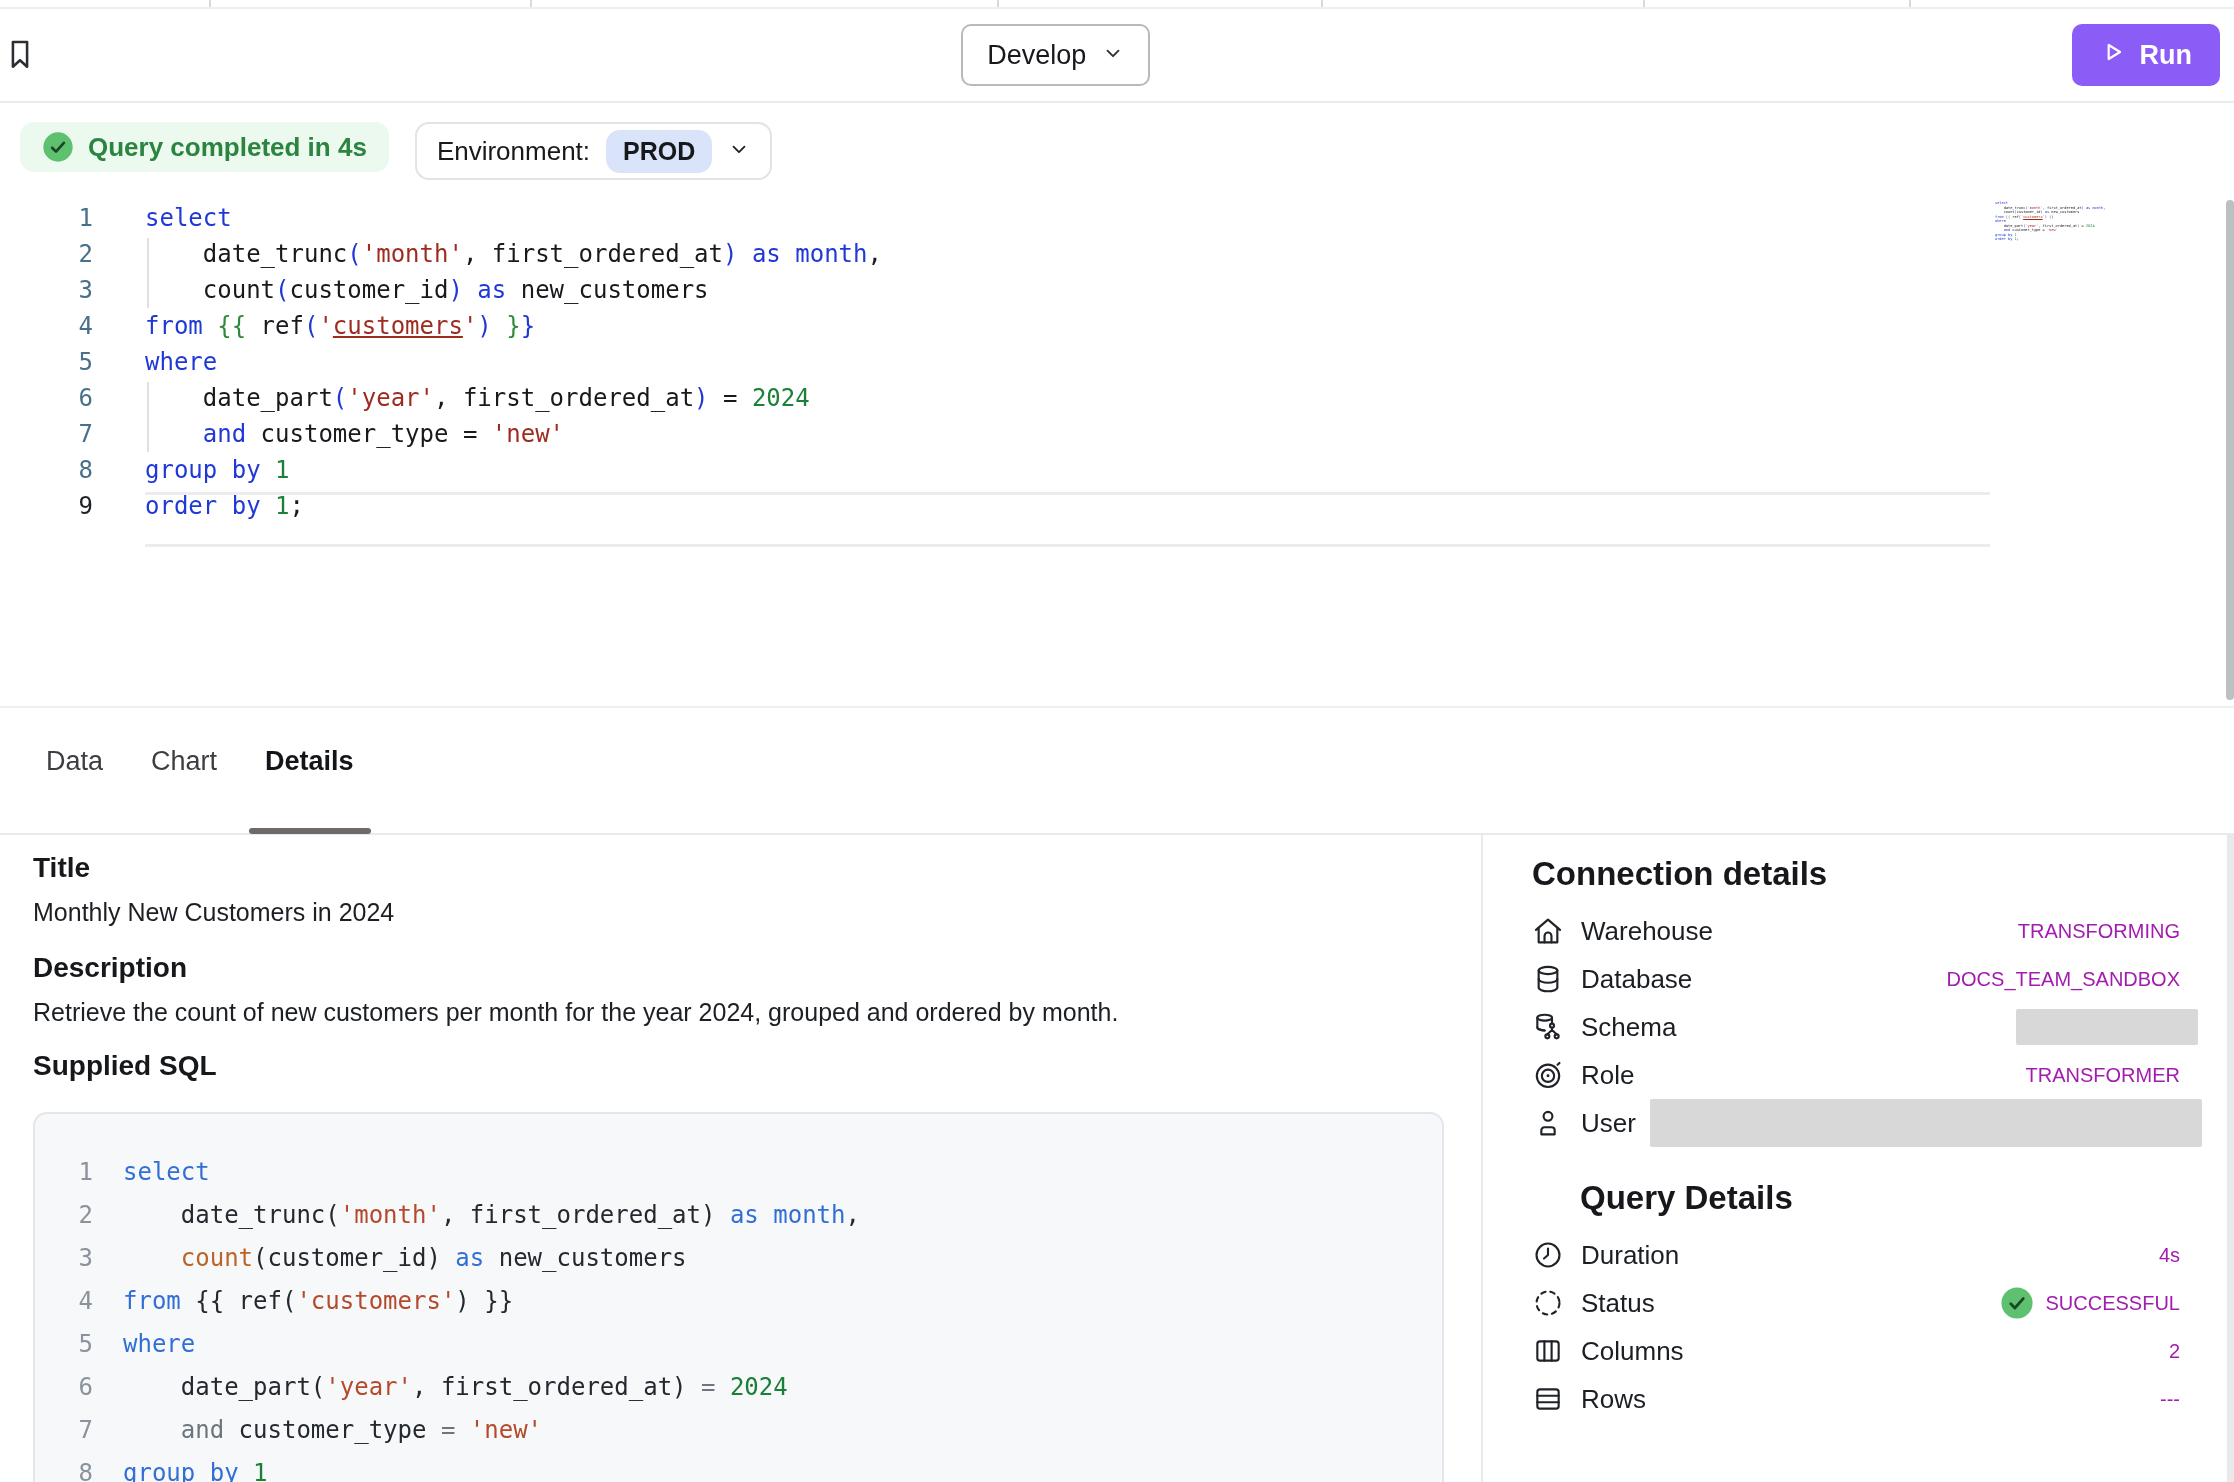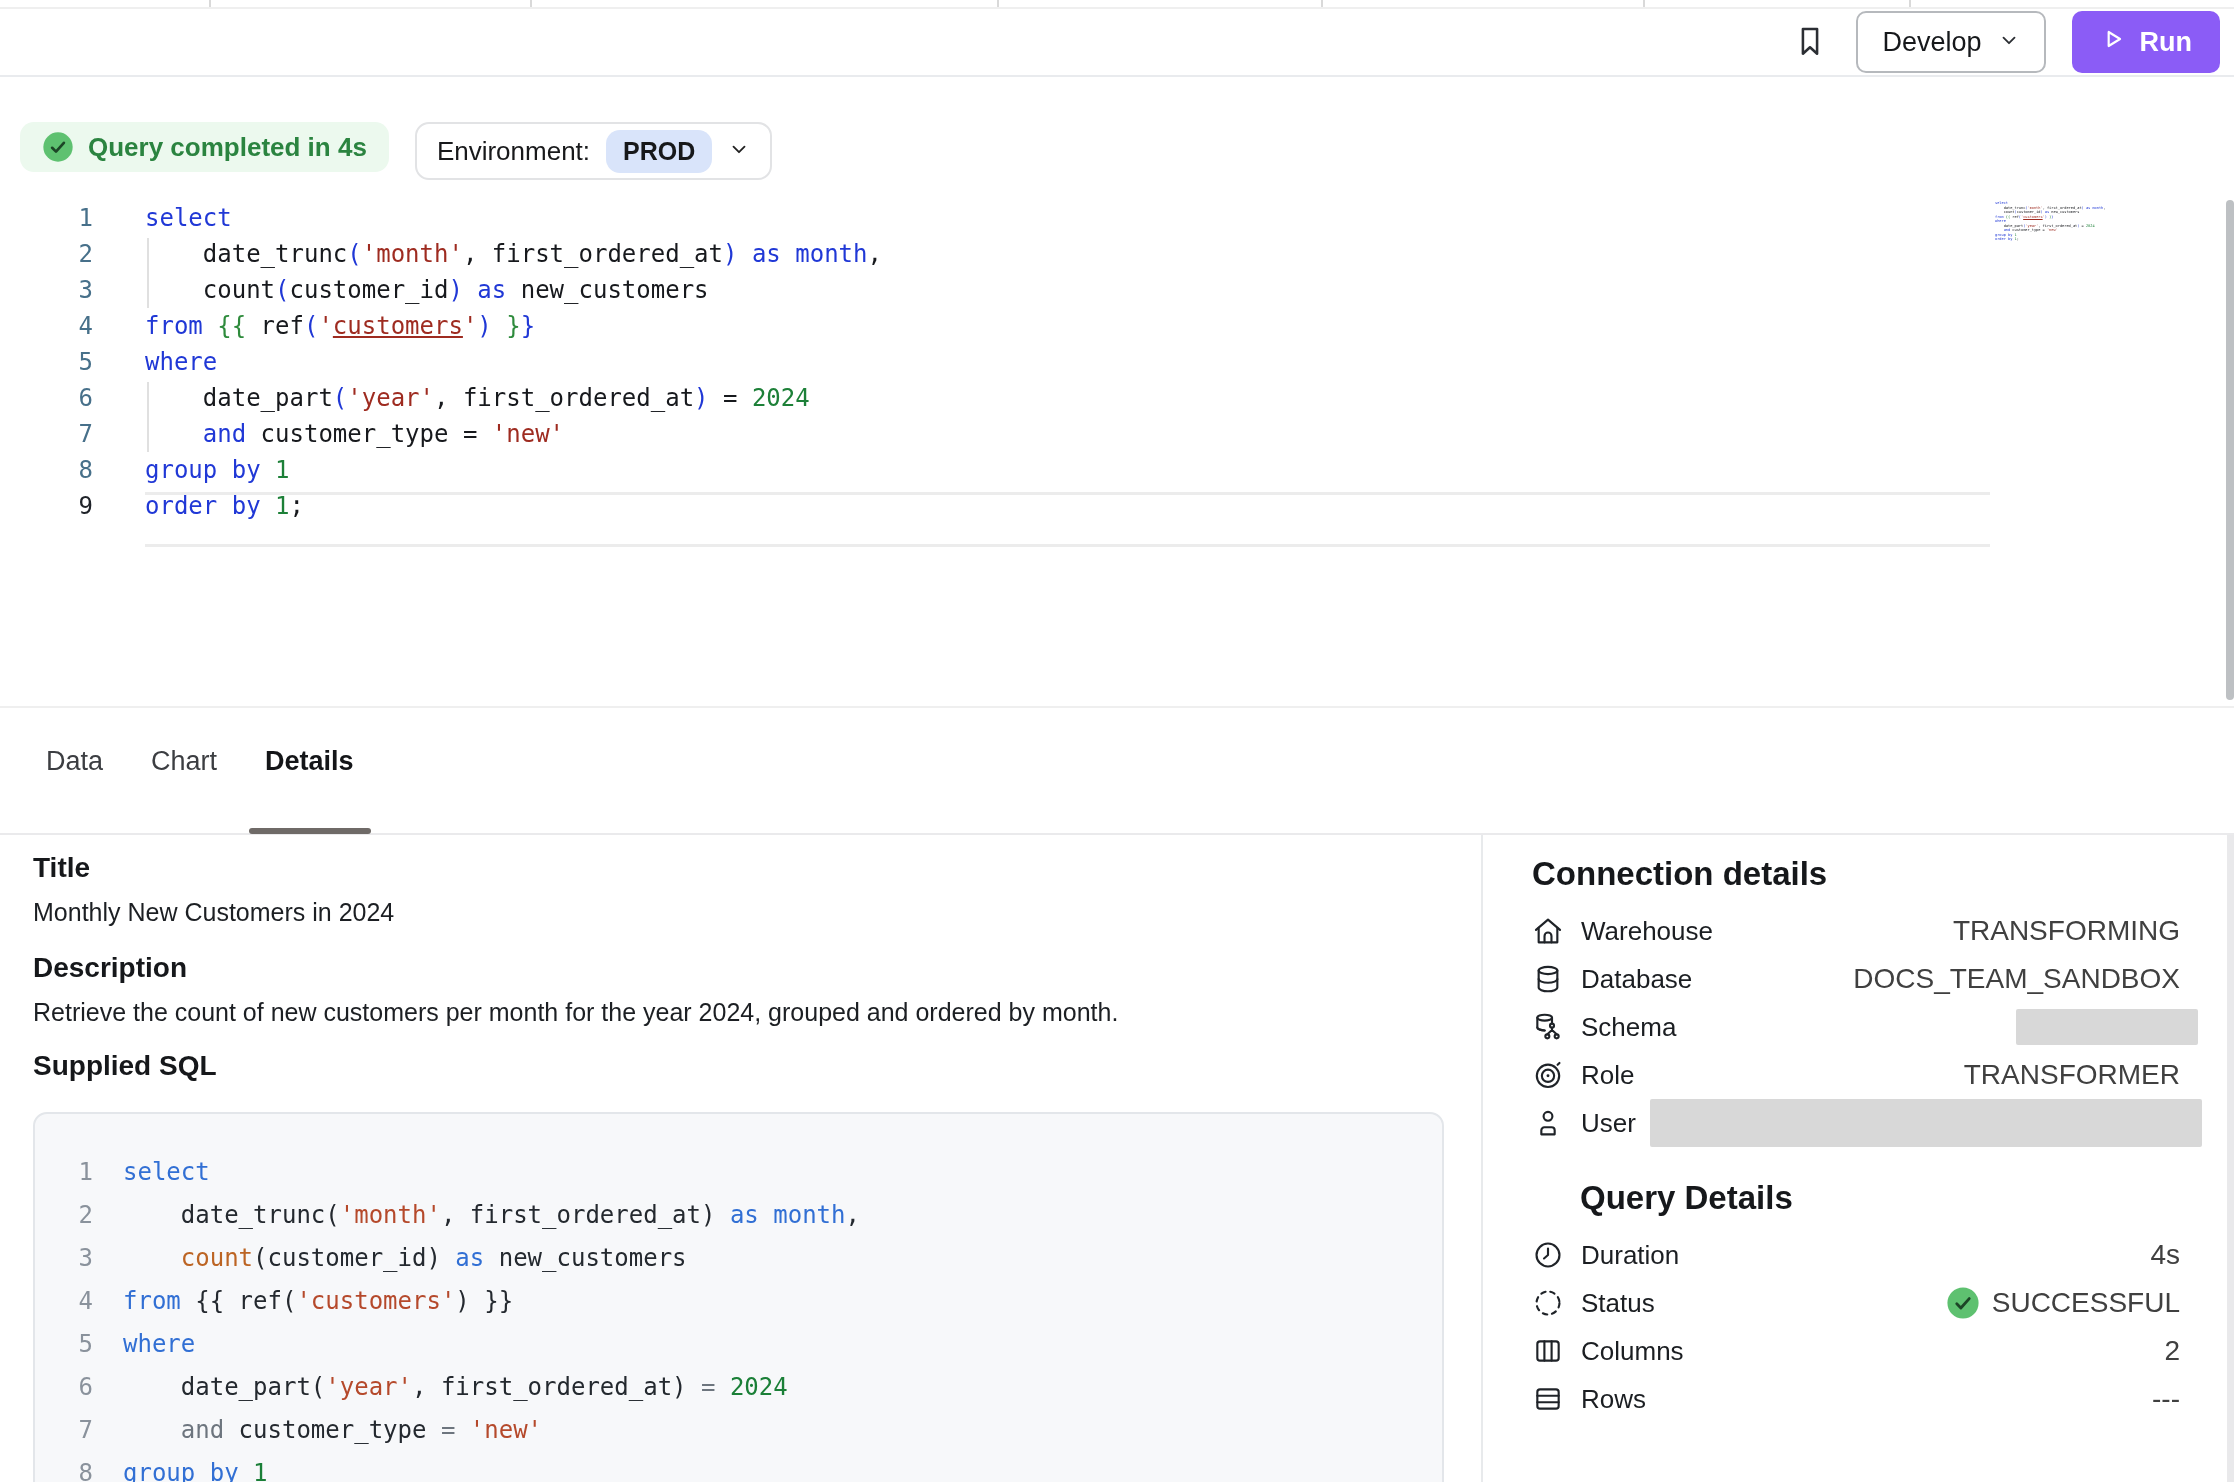--- a/index.html
+++ b/index.html
@@ -4,22 +4,22 @@
 <style>
   html,body{margin:0;padding:0;background:#fff;}
   #app{position:relative;width:2234px;height:1482px;background:#ffffff;overflow:hidden;
        font-family:"Liberation Sans",sans-serif;color:#1b1e22;}
 
   
   .top-tick{position:absolute;top:0;width:2px;height:7px;background:#d9d9d9;}
   .top-sep{position:absolute;left:0;top:7px;width:100%;height:2px;background:#efefef;}
 
   
-  .toolbar{position:absolute;top:9px;left:0;width:100%;height:68px;box-sizing:border-box;
-           border-bottom:2px solid #e9ebee;display:flex;align-items:center;justify-content:flex-end;
+  .toolbar{position:absolute;top:9px;left:0;width:100%;height:94px;box-sizing:border-box;
+           border-bottom:2px solid #e9ebee;display:flex;align-items:center;justify-content:space-between;
            gap:26px;padding-right:14px;background:#fff;}
   .bookmark-btn{width:40px;height:40px;display:flex;align-items:center;justify-content:center;background:none;border:none;cursor:pointer;}
   .bookmark-btn svg{width:34px;height:34px;fill:none;stroke:#2b2e33;stroke-width:1.8;stroke-linejoin:round;}
   .btn-develop{height:62px;border:2px solid #b6b9bd;border-radius:10px;background:#fff;display:flex;
                align-items:center;gap:16px;padding:0 24px;font-size:27px;color:#16181b;cursor:pointer;
                font-family:inherit;}
   .btn-develop svg{width:22px;height:22px;fill:none;stroke:#2b2e33;stroke-width:2;stroke-linecap:round;stroke-linejoin:round;}
   .btn-run{height:62px;border:none;border-radius:10px;background:#8b5cf6;color:#fff;display:flex;
            align-items:center;gap:14px;padding:0 28px;font-size:27px;font-weight:700;cursor:pointer;font-family:inherit;}
   .btn-run svg{width:26px;height:26px;fill:none;stroke:#ffffff;stroke-width:2;stroke-linejoin:round;}
@@ -92,21 +92,21 @@
   
   .v-divider{position:absolute;left:1481px;top:835px;width:2px;height:647px;background:#e8eaec;}
   #right-panel{position:absolute;left:1532px;top:833px;width:648px;}
   .rp-heading{font-size:33px;font-weight:700;color:#16181b;margin:22px 0 14px 0;}
   #query-heading{margin-top:32px;margin-left:48px;}
   .dt-row{display:flex;align-items:center;height:48px;}
   .dt-icon{width:32px;height:32px;display:flex;flex:none;}
   .dt-icon svg{width:32px;height:32px;fill:none;stroke:#1f2328;stroke-width:1.6;stroke-linecap:round;stroke-linejoin:round;}
   .dt-label{margin-left:17px;font-size:26px;color:#1b1e22;}
   .dt-spacer{flex:1;}
-  .dt-value{font-size:28px;color:#404040;display:flex;align-items:center;gap:12px;}
+  .dt-value{font-size:20px;color:#a21caf;display:flex;align-items:center;gap:12px;}
   .redact{background:#d8d8d8;border-radius:2px;display:block;}
   .redact-sm{width:182px;height:36px;margin-right:-18px;}
   .redact-lg{width:552px;height:48px;margin-right:-22px;}
   .ok-badge{display:flex;}
   .ok-badge svg{width:34px;height:34px;display:block;}
 </style>
 </head>
 <body>
 
 <div id="app">

